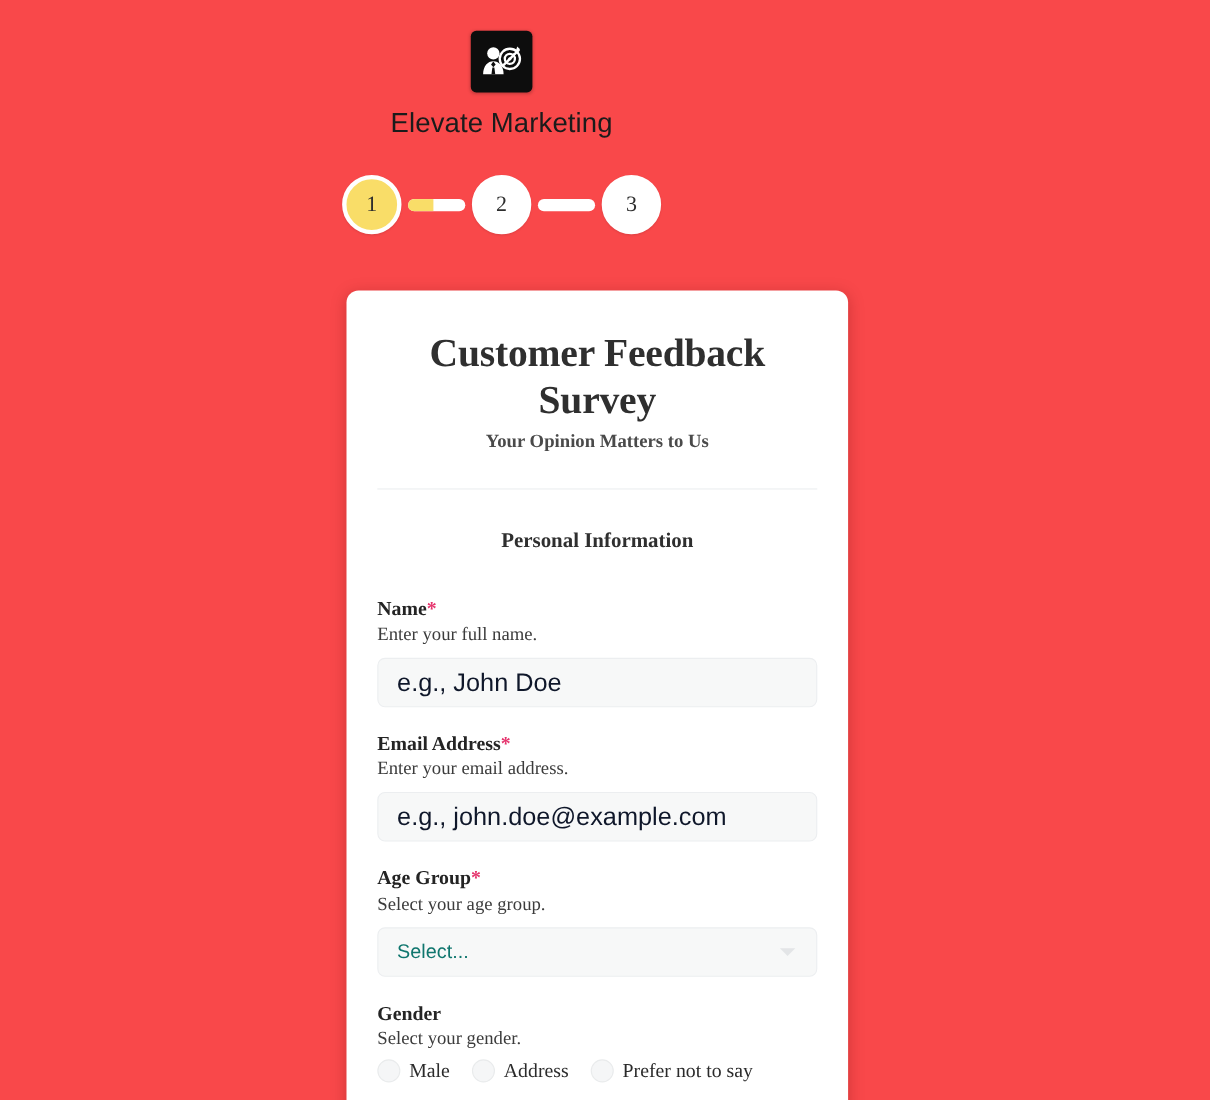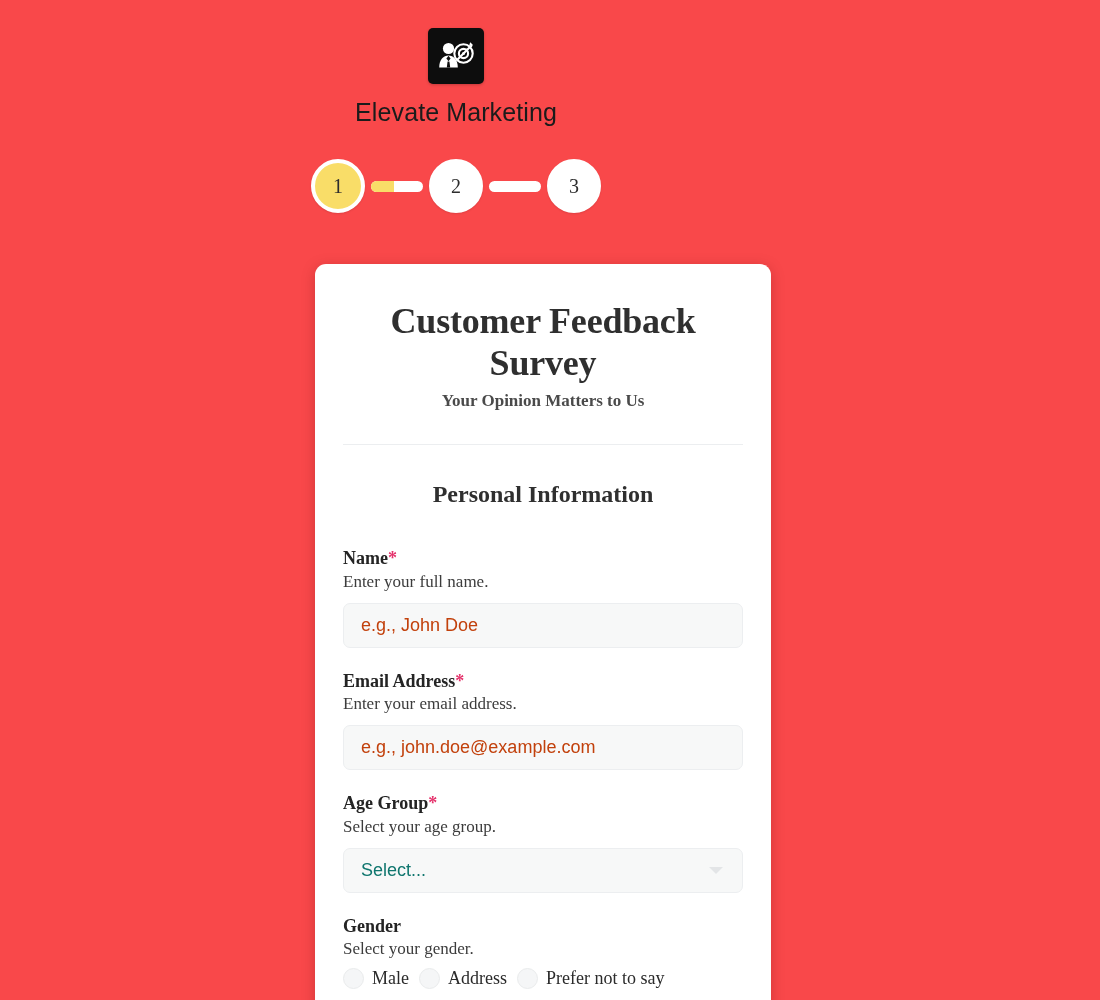--- a/index.html
+++ b/index.html
@@ -128,21 +128,21 @@
   .divider {
     margin: 33px 0 0 0;
     height: 1px;
     background: #eceef0;
     border: 0;
   }
 
   .section-title {
     text-align: center;
     margin-top: 36px;
-    font-size: 24px;
+    font-size: 19px;
     font-weight: 700;
     color: #2f2f2f;
   }
 
   
   .fields { margin-top: 39px; }
 
   .field { margin-bottom: 22px; }
 
   .field-label {
@@ -169,22 +169,22 @@
     margin-top: 10px;
     width: 100%;
     height: 45px;
     background: #f7f8f8;
     border: 1px solid #eceef0;
     border-radius: 7px;
     display: flex;
     align-items: center;
     padding: 0 17px;
     font-family: "Liberation Sans", "DejaVu Sans", sans-serif;
-    font-size: 18px;
-    color: #c2410c;
+    font-size: 23px;
+    color: #0f172a;
   }
 
   .control.select {
     justify-content: space-between;
     font-size: 18px;
     color: #0f766e;
   }
 
   .caret {
     width: 0; height: 0;
@@ -192,21 +192,21 @@
     border-right: 7px solid transparent;
     border-top: 7px solid #e3e5e7;
     margin-right: 2px;
   }
 
   
   .radio-row {
     margin-top: 8px;
     display: flex;
     align-items: center;
-    gap: 1px;
+    gap: 11px;
   }
 
   .radio-opt {
     display: flex;
     align-items: center;
     gap: 8px;
     margin-right: 9px;
   }
 
   .radio-dot {

